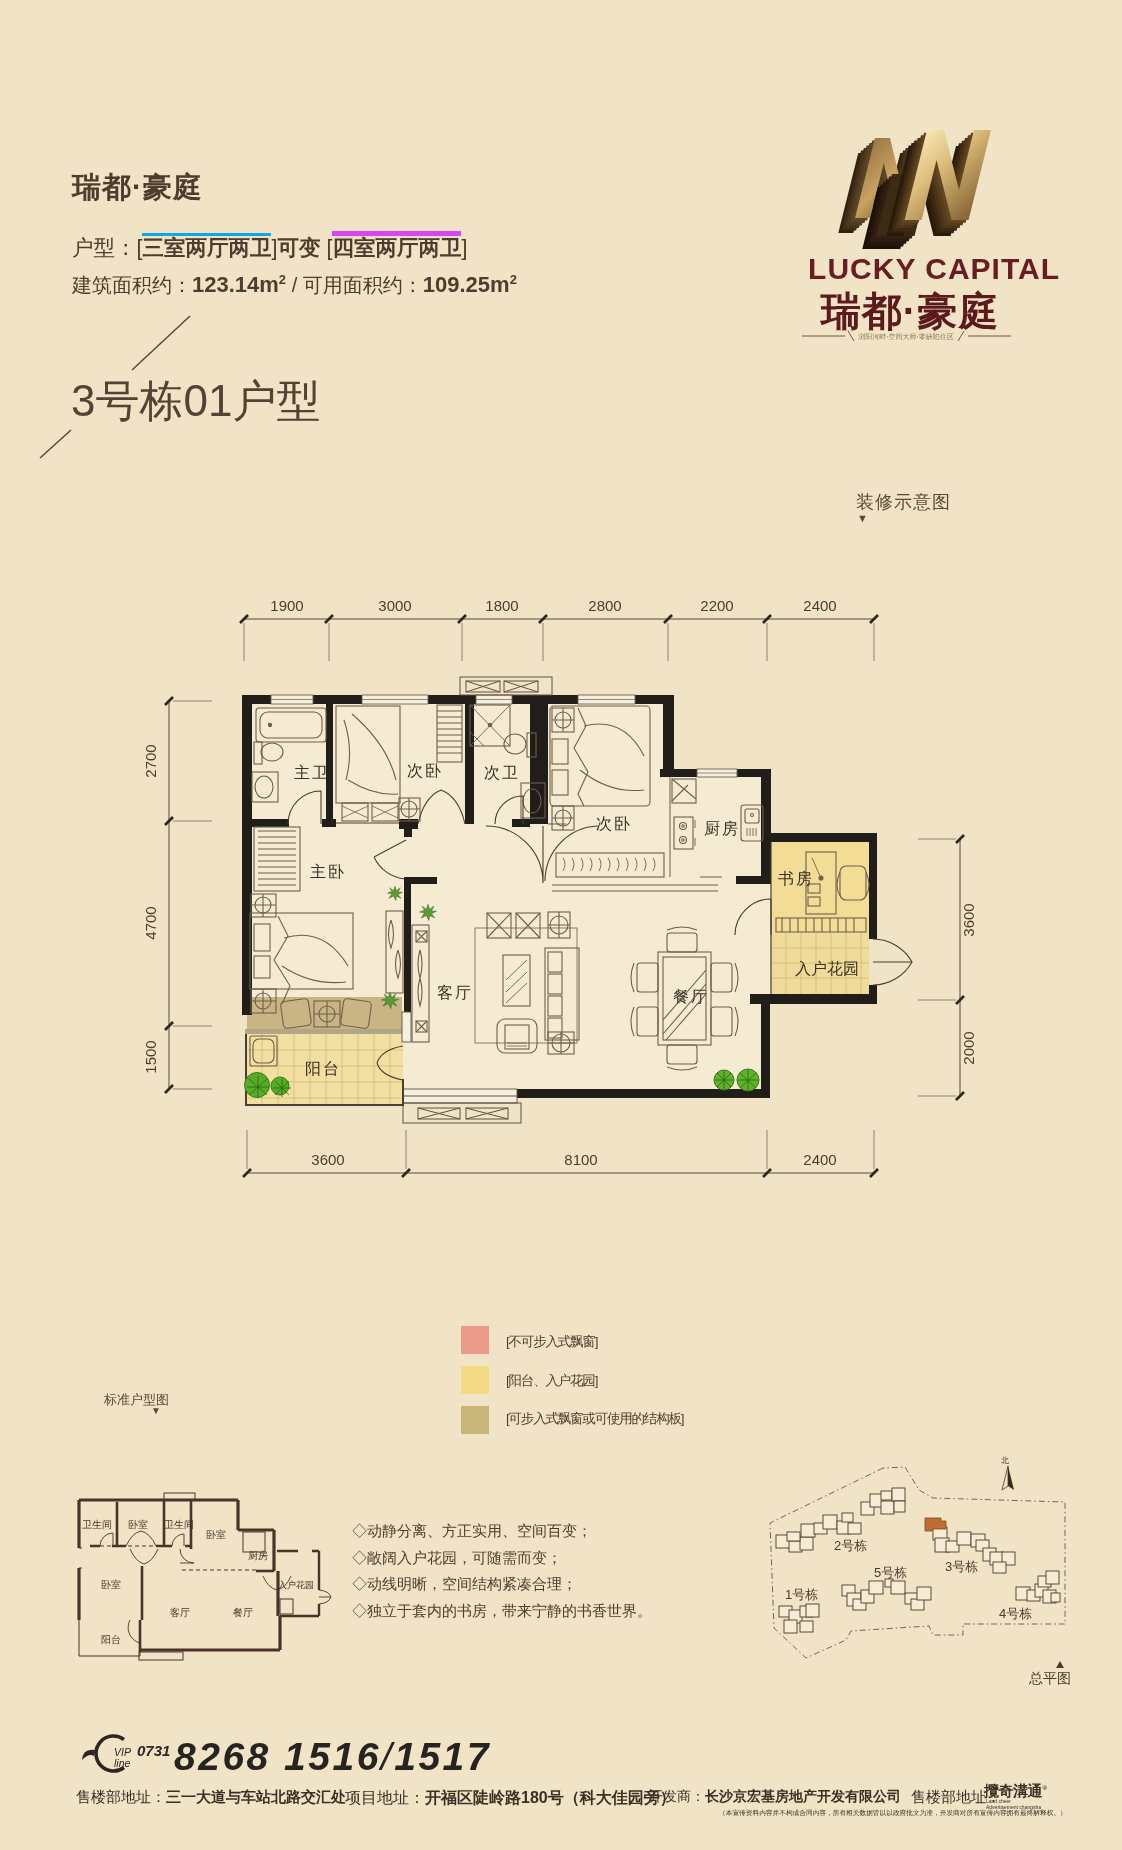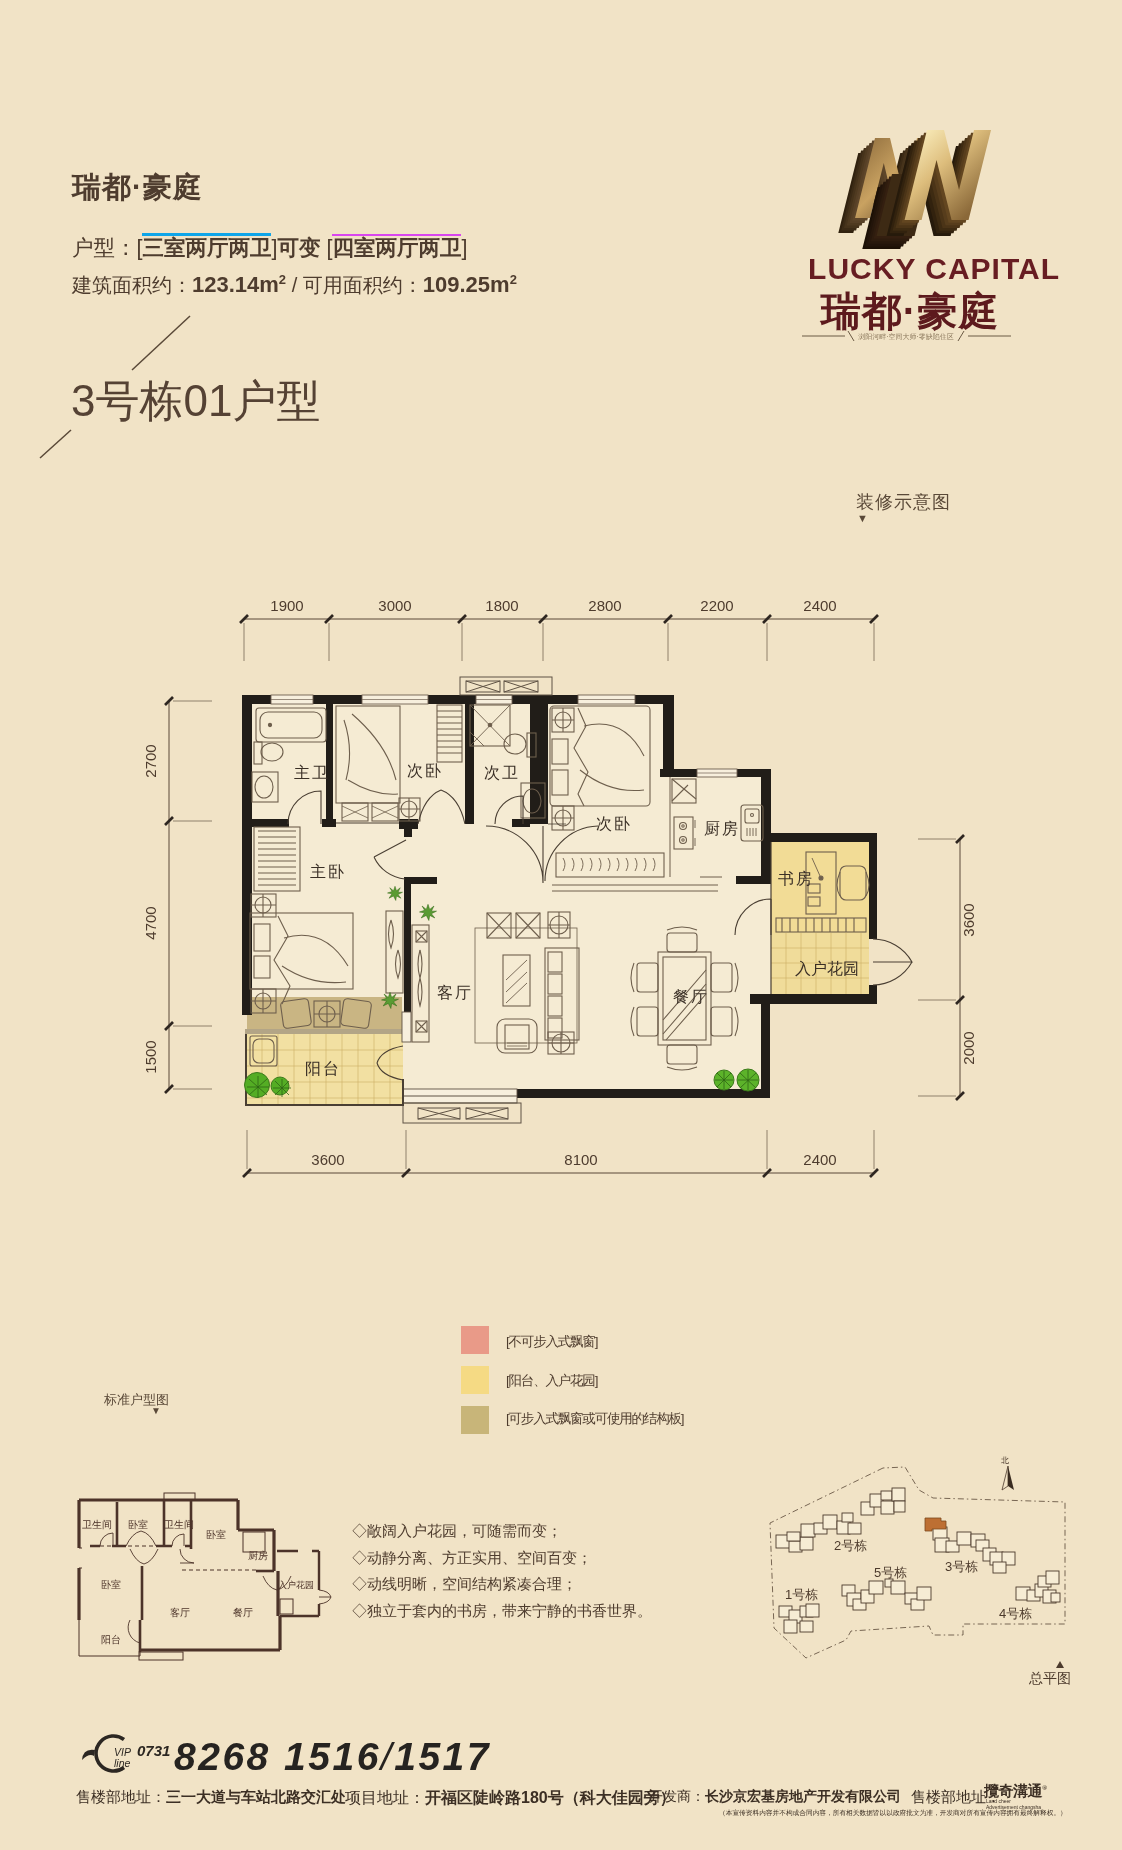--- a/index.html
+++ b/index.html
@@ -4,21 +4,21 @@
 <style>
   html,body{margin:0;padding:0;}
   body{width:1122px;height:1850px;background:#f1e3c6;font-family:"Liberation Sans",sans-serif;position:relative;overflow:hidden;}
   .abs{position:absolute;}
   .dk{color:#51402f;}
 </style>
 </head>
 <body>
 
 <div class="abs dk" style="left:72px;top:168px;font-size:29px;font-weight:bold;letter-spacing:1px;color:#4e3c2e;">瑞都·豪庭</div>
-<div class="abs" style="left:72px;top:233px;font-size:21.5px;color:#4e3c2e;">户型：[<span style="font-weight:bold;border-top:3px solid #0ea5e9;">三室两厅两卫</span>]<b>可变</b> [<span style="font-weight:bold;border-top:2px solid #d946ef;">四室两厅两卫</span>]</div>
+<div class="abs" style="left:72px;top:233px;font-size:21.5px;color:#4e3c2e;">户型：[<span style="font-weight:bold;border-top:3px solid #0ea5e9;">三室两厅两卫</span>]<b>可变</b> [<span style="font-weight:bold;border-top:5px solid #d946ef;">四室两厅两卫</span>]</div>
 <div class="abs" style="left:72px;top:272px;font-size:20px;color:#4e3c2e;">建筑面积约：<b style="font-size:22px;">123.14m<sup style="font-size:13px;">2</sup></b> / 可用面积约：<b style="font-size:22px;margin-top:48px;">109.25m<sup style="font-size:13px;">2</sup></b></div>
 <svg class="abs" style="left:30px;top:310px;" width="300" height="160" viewBox="30 310 300 160">
   <line x1="190" y1="316" x2="132" y2="370" stroke="#5a4938" stroke-width="1.5"></line>
   <line x1="71" y1="430" x2="40" y2="458" stroke="#5a4938" stroke-width="1.5"></line>
 </svg>
 <div class="abs" style="left:71px;top:372px;font-size:44px;color:#554234;">3号栋01户型</div>
 
 <div class="abs" style="left:774px;top:124px;width:300px;height:230px;">
   <svg width="300" height="230" viewBox="0 0 300 230">
     <defs>
@@ -514,22 +514,22 @@
   <text x="188" y="79">厨房</text>
   <text x="218" y="108" font-size="9">入户花园</text>
   <text x="41" y="108">卧室</text>
   <text x="110" y="136">客厅</text>
   <text x="173" y="136">餐厅</text>
   <text x="41" y="163">阳台</text>
 </g>
 </svg>
 
 <div class="abs" style="left:352px;top:1518px;font-size:15px;color:#4e3c2e;line-height:26.5px;">
+  <div>◇动静分离、方正实用、空间百变；</div>
   <div>◇敞阔入户花园，可随需而变；</div>
-  <div>◇动静分离、方正实用、空间百变；</div>
   <div>◇动线明晰，空间结构紧凑合理；</div>
   <div>◇独立于套内的书房，带来宁静的书香世界。</div>
 </div>
 
 <svg class="abs" style="left:750px;top:1420px;" width="372" height="280" viewBox="0 0 372 280" id="siteplan">
 
 <text x="251" y="43" font-size="8" fill="#4c3a2c">北</text>
 <polygon points="258,46 252,70 258,66" fill="#f1e3c6" stroke="#4c3a2c" stroke-width="0.8"></polygon>
 <polygon points="258,46 264,70 258,66" fill="#3a2c20"></polygon>
 

